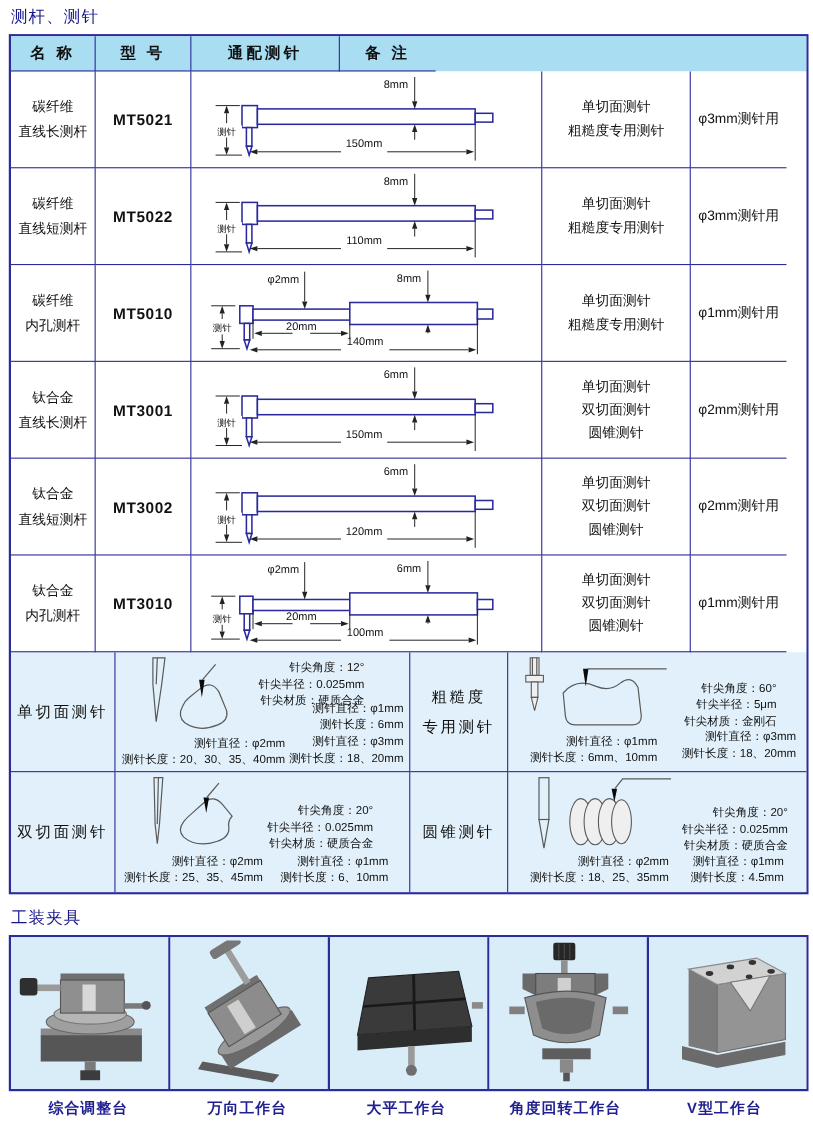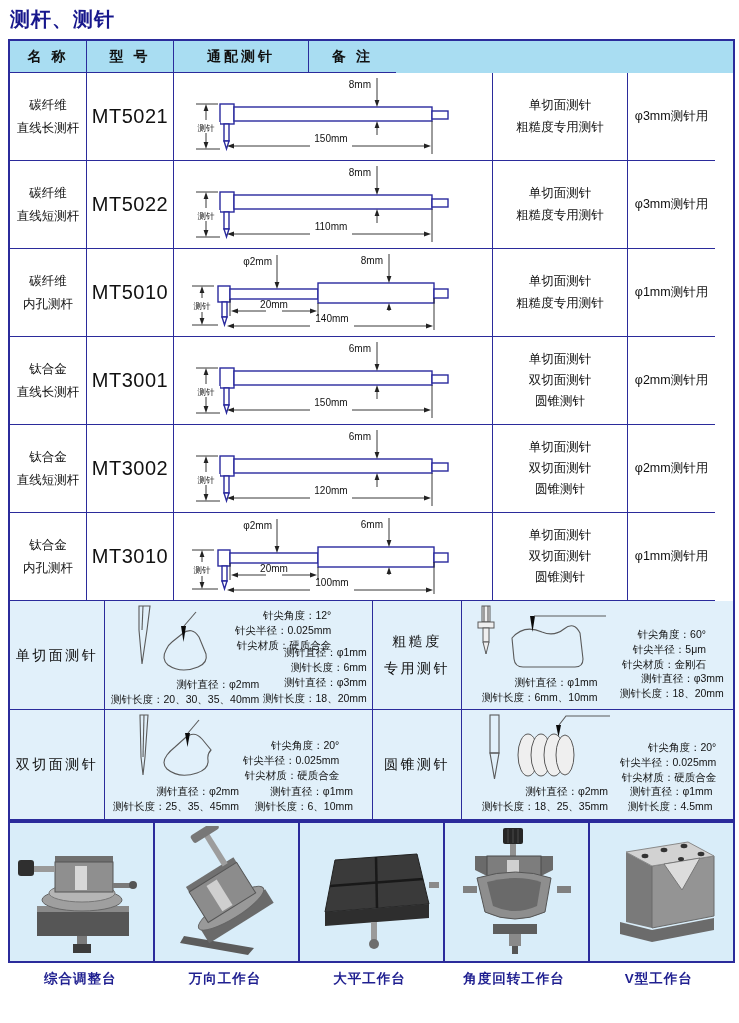--- a/index.html
+++ b/index.html
@@ -1,21 +1,21 @@
 <!DOCTYPE html>
 <html style="--border-navy: #2b2b9b; --title-navy: #17178c; --caption-navy: #1f1f90; --header-bg: #a9ddf2; --spec-bg: #e1f0fa; --photo-bg: #d9edf9;"><head>
 <meta charset="utf-8">
 <style>
   html,body{margin:0;padding:0}
   body{
     width:739px;height:1023px;overflow:hidden;background:#fff;position:relative;
     font-family:"Liberation Sans","DejaVu Sans",sans-serif;color:#111;
   }
   .sec-title{
-    font-size:20px;font-weight:bold;color:var(--title-navy,#17178c);
+    font-size:15px;font-weight:normal;color:var(--title-navy,#17178c);
     margin:0;padding:6px 0 6px 10px;letter-spacing:1px;
   }
   .sec-title.t2{padding-top:12px}
   
   .tbl{width:723px;margin-left:8px;border:2px solid var(--border-navy,#2b2b9b)}
   .row{display:flex}
   .row>div{
     box-sizing:border-box;border-right:1px solid var(--border-navy,#2b2b9b);
     border-bottom:1px solid var(--border-navy,#2b2b9b);
     display:flex;align-items:center;justify-content:center;text-align:center;
@@ -23,21 +23,21 @@
   .row>div:last-child{border-right:none}
   .tbl .row:last-child>div{border-bottom:none}
   .thead{height:32px;background:var(--header-bg,#a9ddf2);font-weight:bold;font-size:14px;letter-spacing:3px}
   .prow{height:88px;background:#fff}
   .srow{height:109px;background:var(--spec-bg,#e1f0fa)}
   .c1{width:77px}.c2{width:87px}.c3{width:319px}.c4{width:135px}.c5{width:87px}
   .s1{width:95px}.s2{width:268px}.s3{width:89px}.s4{width:271px}
   .s2,.s4{display:block;position:relative}
   .lines{white-space:pre-line}
   .name{font-size:12.5px;line-height:1.8}
-  .model{font-size:20px;font-weight:normal;letter-spacing:.5px}
+  .model{font-size:14px;font-weight:bold;letter-spacing:.5px}
   .compat{font-size:12.5px;line-height:1.7}
   .note{font-size:12.5px;font-weight:normal}
   .slabel{font-size:14px;letter-spacing:2.5px;line-height:1.9}
   .spec{position:absolute;font-size:10.5px;line-height:1.45;text-align:right;white-space:pre-line}
   
   svg.diag{display:block}
   .rod{fill:#fff;stroke:#2a2a9e;stroke-width:1.4}
   .dl{stroke:#222;stroke-width:.9}
   .ap{fill:#222}
   .dt{font-size:10px;fill:#111}
@@ -395,20 +395,21 @@
 针尖半径：0.025mm
 针尖材质：硬质合金</div>
         <div class="spec" style="left:20px;top:74px">测针直径：φ2mm
 测针长度：18、25、35mm</div>
         <div class="spec" style="left:166px;top:74px">测针直径：φ1mm
 测针长度：4.5mm</div>
       </div>
     </div>
   </div>
 
+  <h1 class="sec-title t2">工装夹具</h1>
 
   <div class="fixtures">
     <div class="fcell">
       <svg width="138" height="132" viewBox="0 0 138 132">
         <rect x="24" y="80" width="92" height="6" fill="#8a8a8a"></rect>
         <rect x="24" y="86" width="92" height="24" fill="#565656"></rect>
         <rect x="64" y="110" width="10" height="10" fill="#7a7a7a"></rect>
         <rect x="60" y="118" width="18" height="9" fill="#3c3c3c"></rect>
         <ellipse cx="69" cy="74" rx="40" ry="11" fill="#9f9f9f" stroke="#666"></ellipse>
         <ellipse cx="69" cy="67" rx="33" ry="9" fill="#b5b5b5" stroke="#777"></ellipse>

